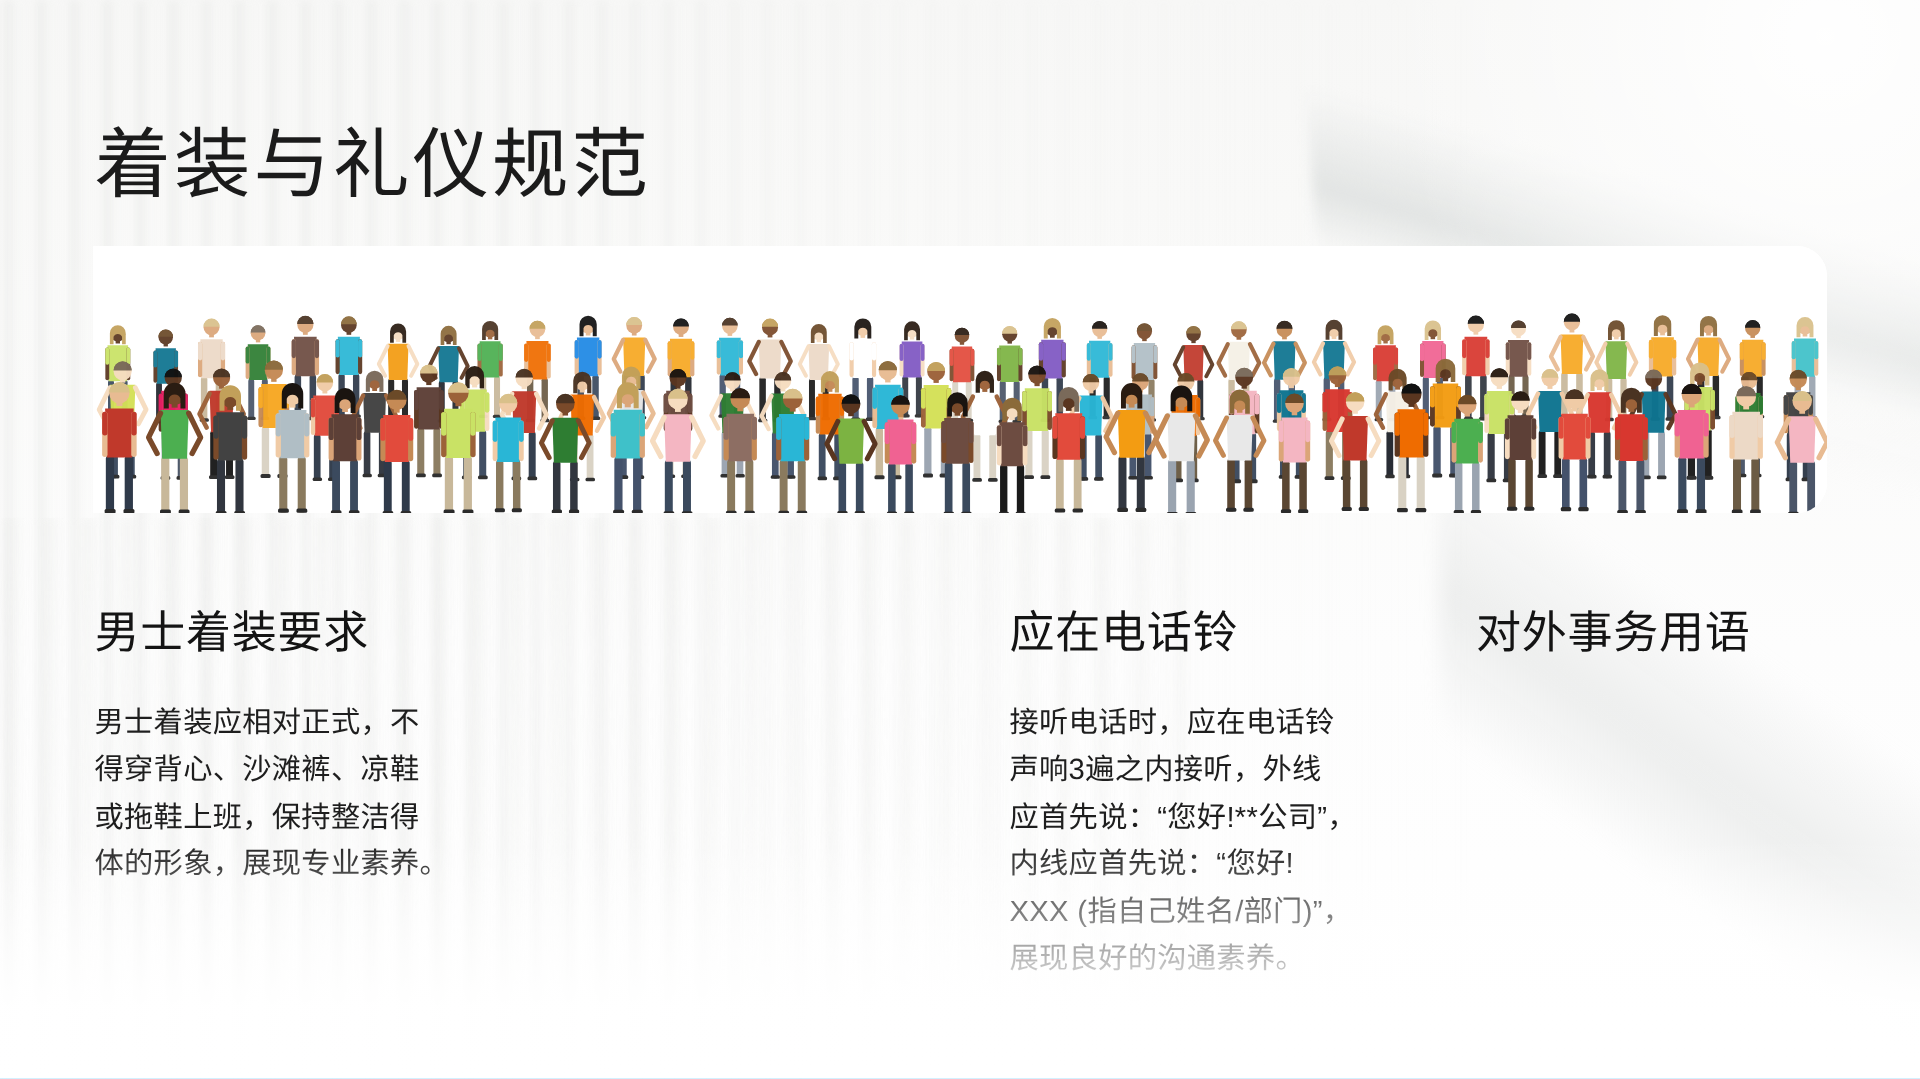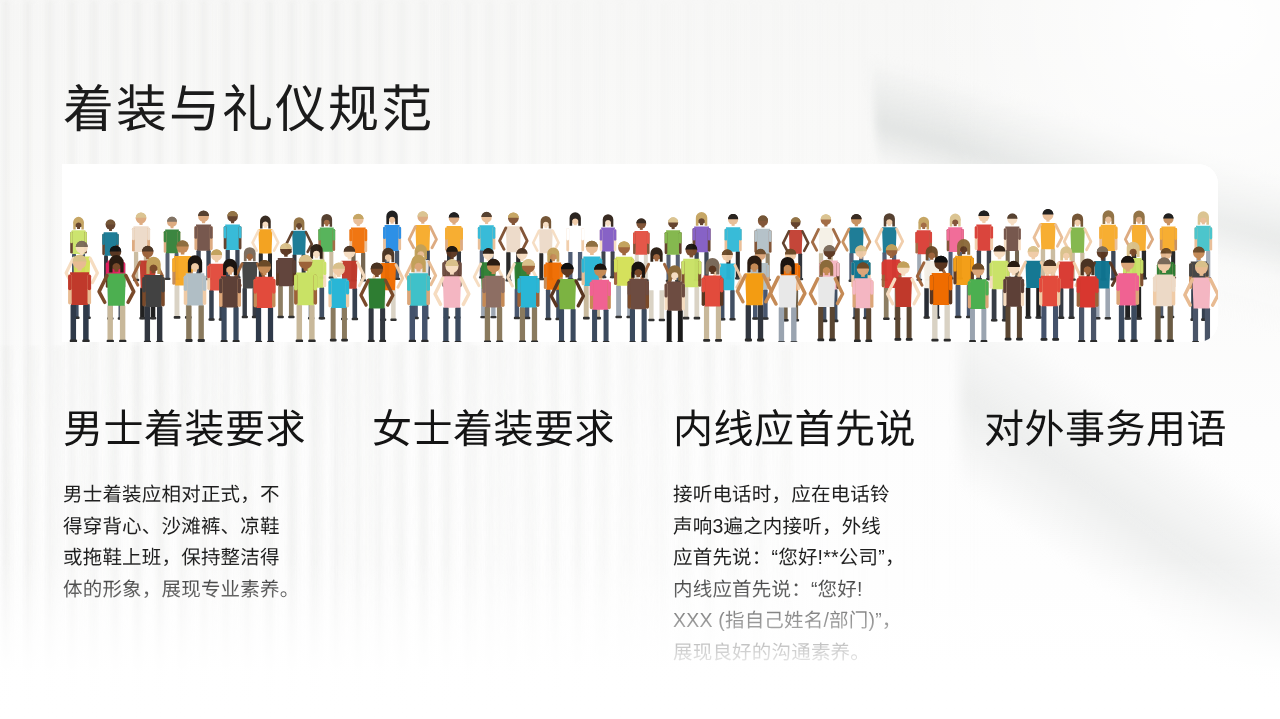--- a/index.html
+++ b/index.html
@@ -104,21 +104,21 @@
     overflow: hidden;
   }
   .photo-band svg { display:block; width:100%; height:100%; }
 
   
   .col {
     position: absolute;
     top: 404px;
   }
   .col-head {
-    font-size: 40px;
+    font-size: 30px;
     line-height: 1.25;
     color: #141414;
     font-weight: 400;
     letter-spacing: .5px;
     white-space: nowrap;
   }
   .col-body {
     margin-top: 25px;
     font-size: 19.5px;
     line-height: 1.62;
@@ -2271,25 +2271,24 @@
 
   <div class="col" id="col-1">
     <div class="col-head">男士着装要求</div>
     <div class="col-body">男士着装应相对正式，不
 得穿背心、沙滩裤、凉鞋
 或拖鞋上班，保持整洁得
 体的形象，展现专业素养。</div>
   </div>
 
   <div class="col" id="col-2">
-    <div class="col-head">女士着装要求</div>
   </div>
 
   <div class="col" id="col-3">
-    <div class="col-head">内线应首先说</div>
+    <div class="col-head">应在电话铃</div>
     <div class="col-body">接听电话时，应在电话铃
 声响3遍之内接听，外线
 应首先说：“您好!**公司”，
 内线应首先说：“您好!
 XXX (指自己姓名/部门)”，
 展现良好的沟通素养。</div>
   </div>
 
   <div class="col" id="col-4">
     <div class="col-head">对外事务用语</div>

